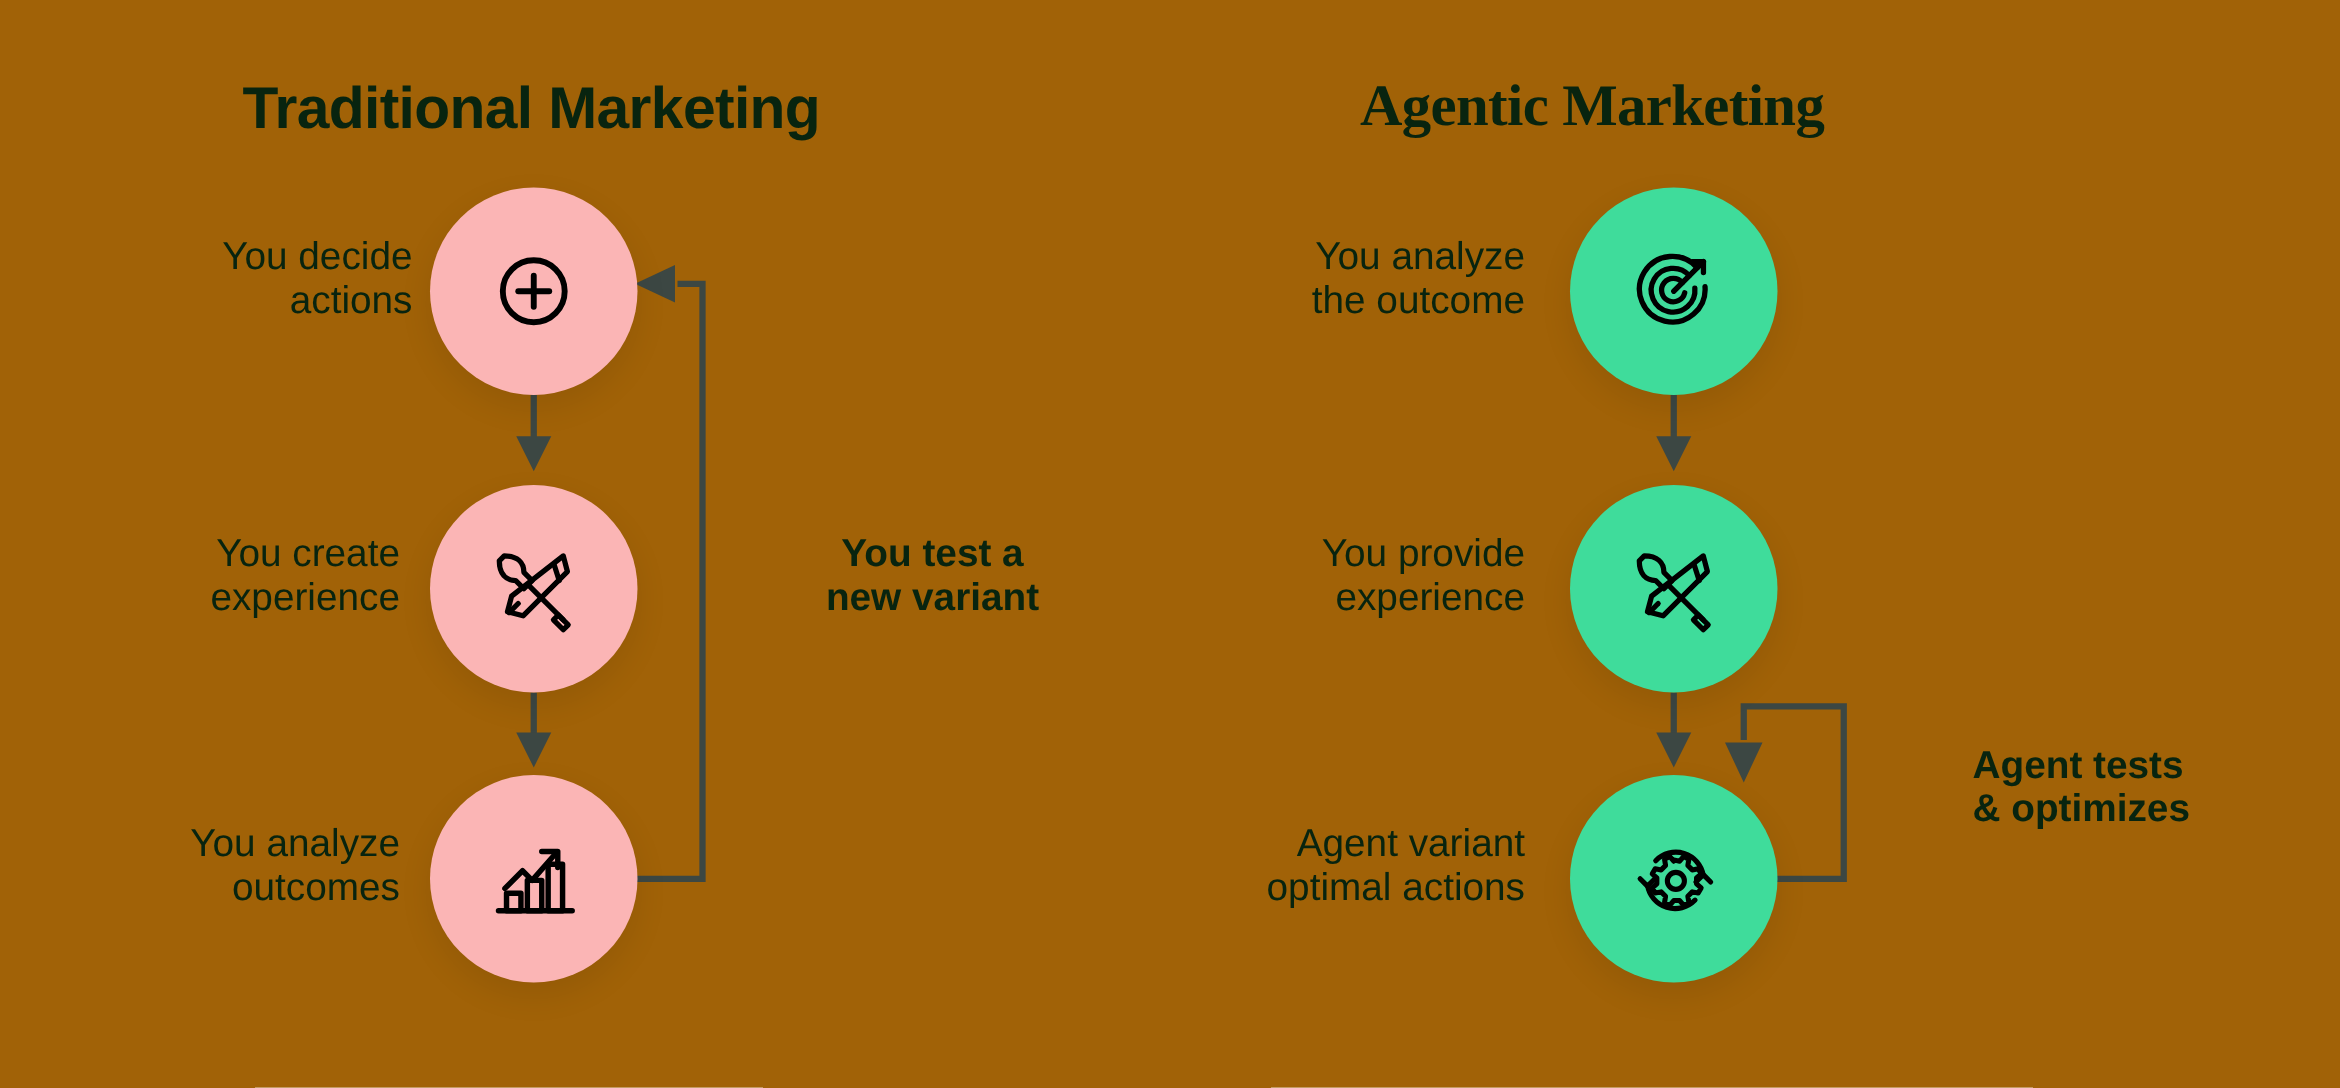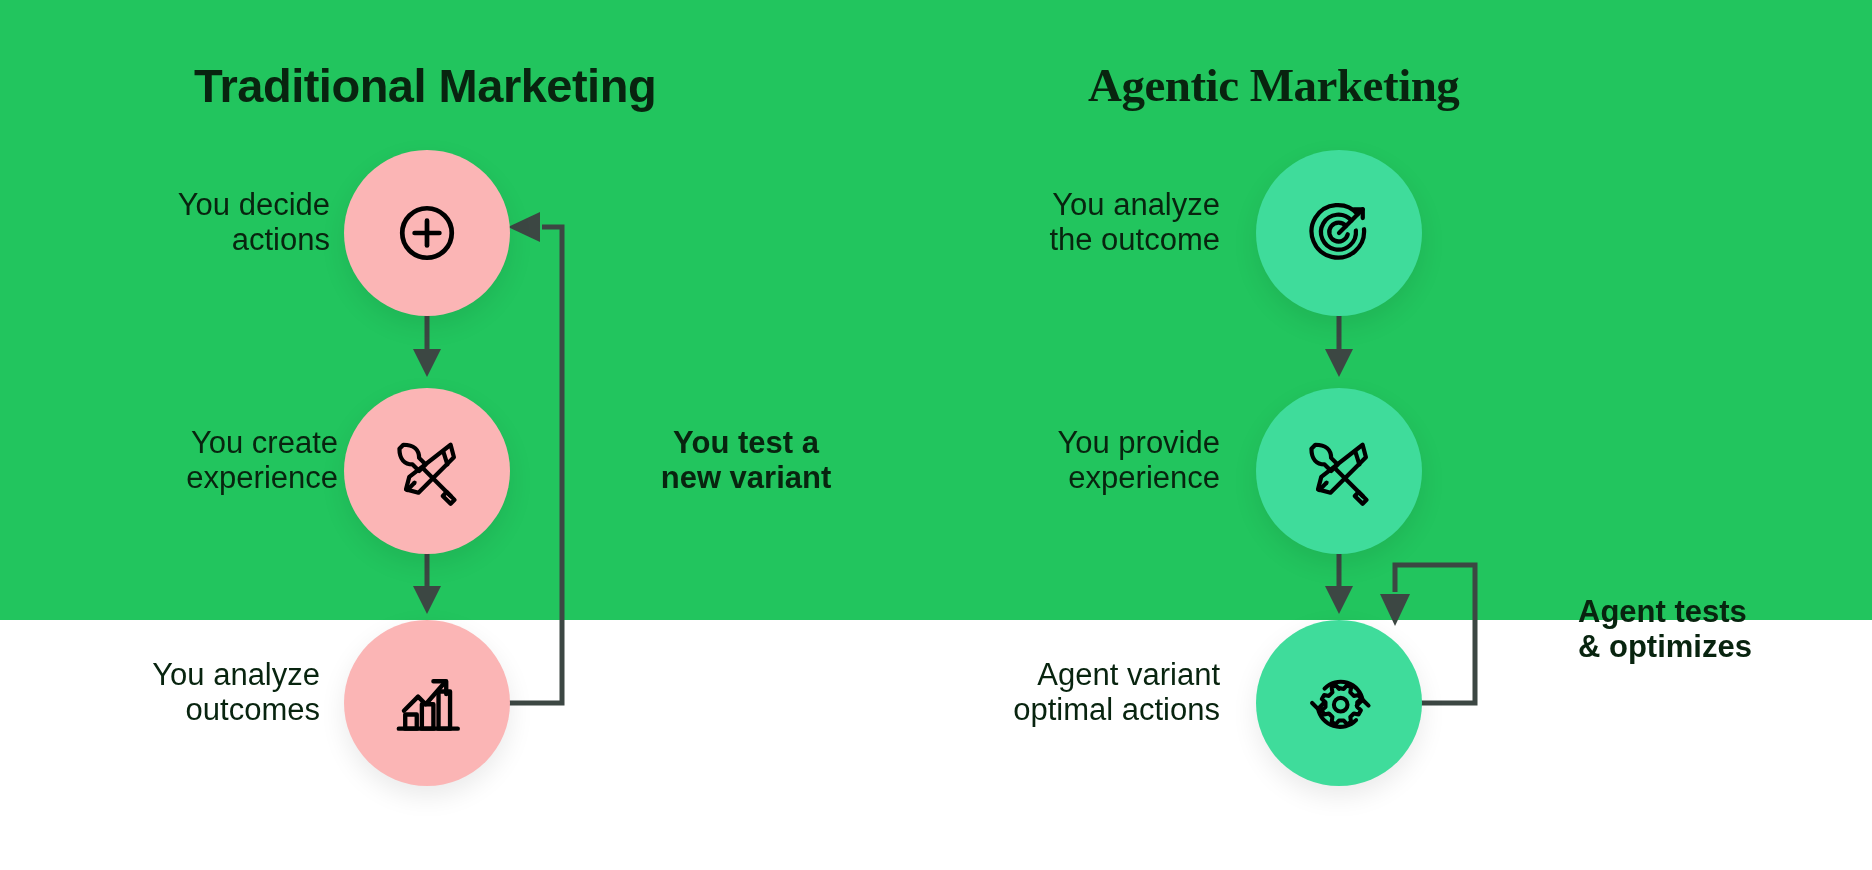--- a/index.html
+++ b/index.html
@@ -11,22 +11,22 @@
   body {
     font-family: "Liberation Sans", sans-serif;
     width: 1872px;
     height: 870px;
     overflow: hidden;
     position: relative;
   }
   #stage {
     position: relative;
     width: 1872px;
-    height: 620px;
-    background: #22c55e;
+    height: 870px;
+    background: #a16207;
   }
 
   
   .col-title {
     position: absolute;
     font-weight: 700;
     font-size: 47px;
     letter-spacing: -0.5px;
     color: #08240f;
     white-space: nowrap;
@@ -210,21 +210,21 @@
         <path d="M11.5 32 L16 36.5 L20.5 32"></path>
         <path d="M50 30 A 17 17 0 0 0 21 21"></path>
         <path d="M54.5 34 L50 29.5 L45.5 34"></path>
       </svg>
     </span>
   </div>
 
   <div class="step-label right-align" style="left:30px; top:188px; width:300px;">You decide
 actions</div>
 
-  <div class="step-label right-align" style="left:38px; top:426px; width:300px;">You create
+  <div class="step-label right-align" style="left:20px; top:426px; width:300px;">You create
 experience</div>
 
   <div class="step-label right-align" style="left:20px; top:658px; width:300px;">You analyze
 outcomes</div>
 
   <div class="loop-caption" style="left:616px; top:426px; width:260px; text-align:center;">You test a
 new variant</div>
 
   <div class="step-label right-align" style="left:930px; top:188px; width:290px;">You analyze
 the outcome</div>

